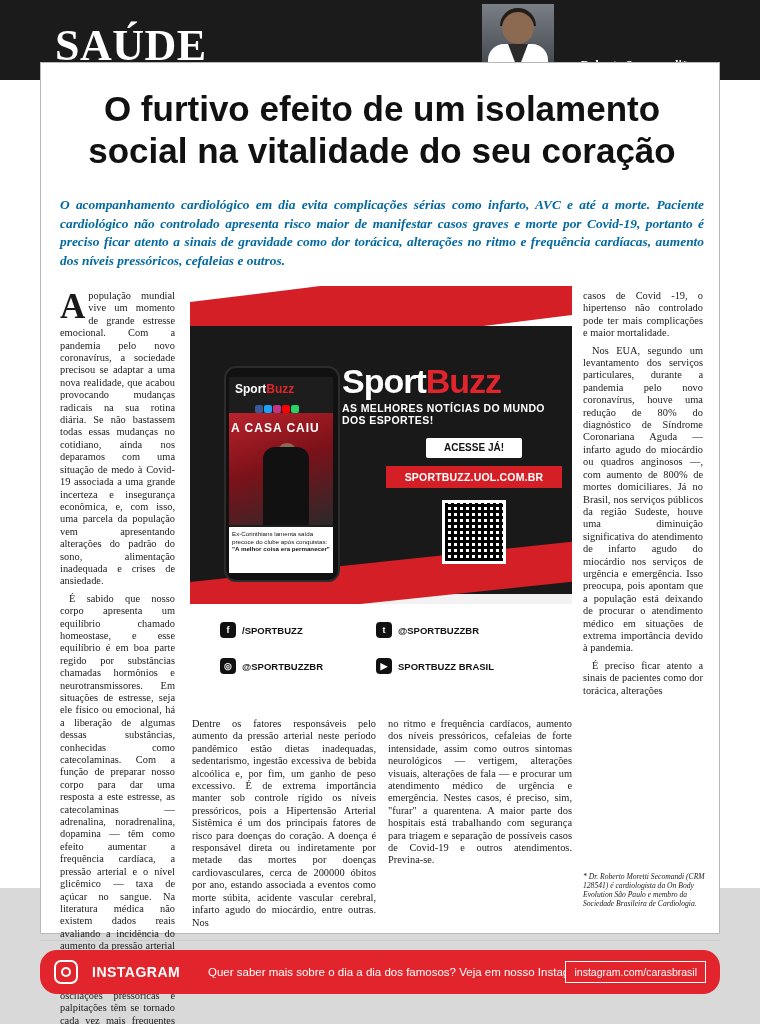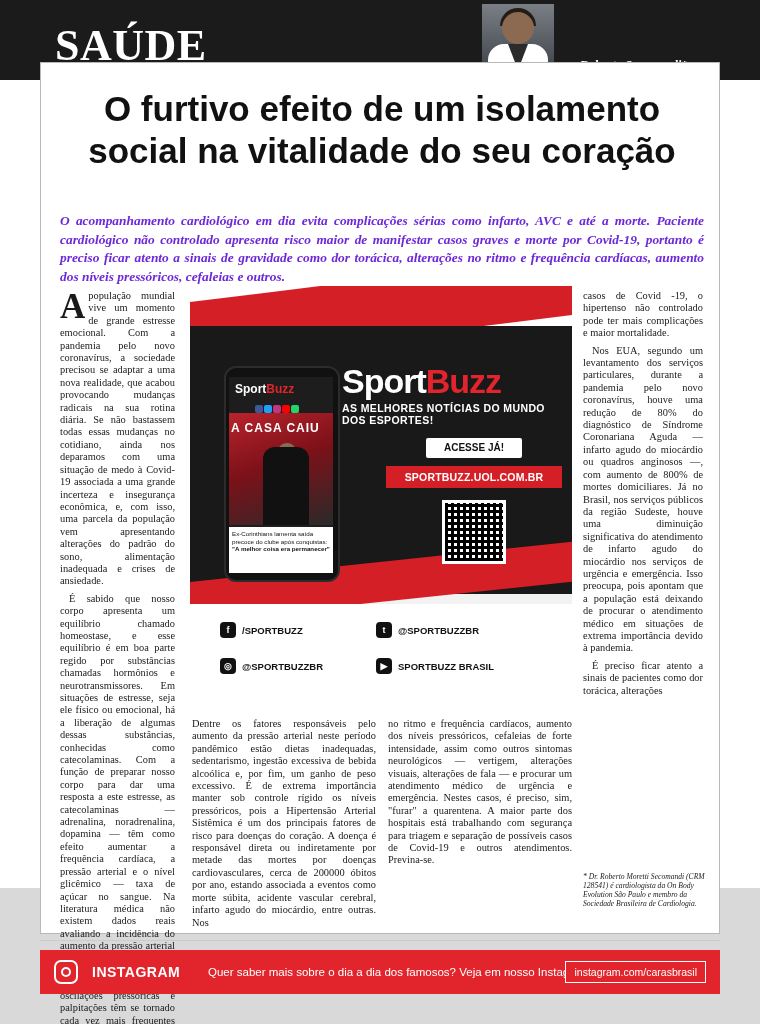--- a/index.html
+++ b/index.html
@@ -66,27 +66,27 @@
   .headline{
     position:absolute;left:62px;top:88px;width:640px;
     text-align:center;
     font-family:Liberation Sans, sans-serif;
     font-weight:bold;
     font-size:35px;
     line-height:42px;
     color:#111111;
   }
   .standfirst{
-    position:absolute;left:60px;top:212px;width:644px;
+    position:absolute;left:60px;top:196px;width:644px;
     font-family:"Liberation Serif", serif;
     font-style:italic;
     font-weight:bold;
     font-size:13.4px;
     line-height:18.6px;
-    color:#6d28d9;
+    color:#0369a1;
     text-align:justify;
   }
   
   .col{
     position:absolute;
     font-family:"Liberation Serif", serif;
     font-size:10.4px;
     line-height:12.4px;
     color:#1a1a1a;
     text-align:justify;
@@ -205,20 +205,21 @@
   }
   .soc .badge{
     display:inline-block;width:16px;height:16px;border-radius:4px;background:#111;color:#fff;
     text-align:center;line-height:16px;font-size:9px;margin-right:6px;vertical-align:middle;
   }
   .soc span.txt{vertical-align:middle;}
   
   .footer{
     position:absolute;left:40px;top:950px;width:680px;height:44px;
     background:#e2252c;
+    border-radius:17px;
   }
   .footer .ig-box{
     position:absolute;left:14px;top:10px;width:24px;height:24px;border:2px solid #fff;border-radius:7px;
     box-sizing:border-box;
   }
   .footer .ig-box::after{
     content:"";position:absolute;left:5px;top:5px;width:10px;height:10px;border:2px solid #fff;border-radius:50%;
     box-sizing:border-box;
   }
   .footer .ig-label{

